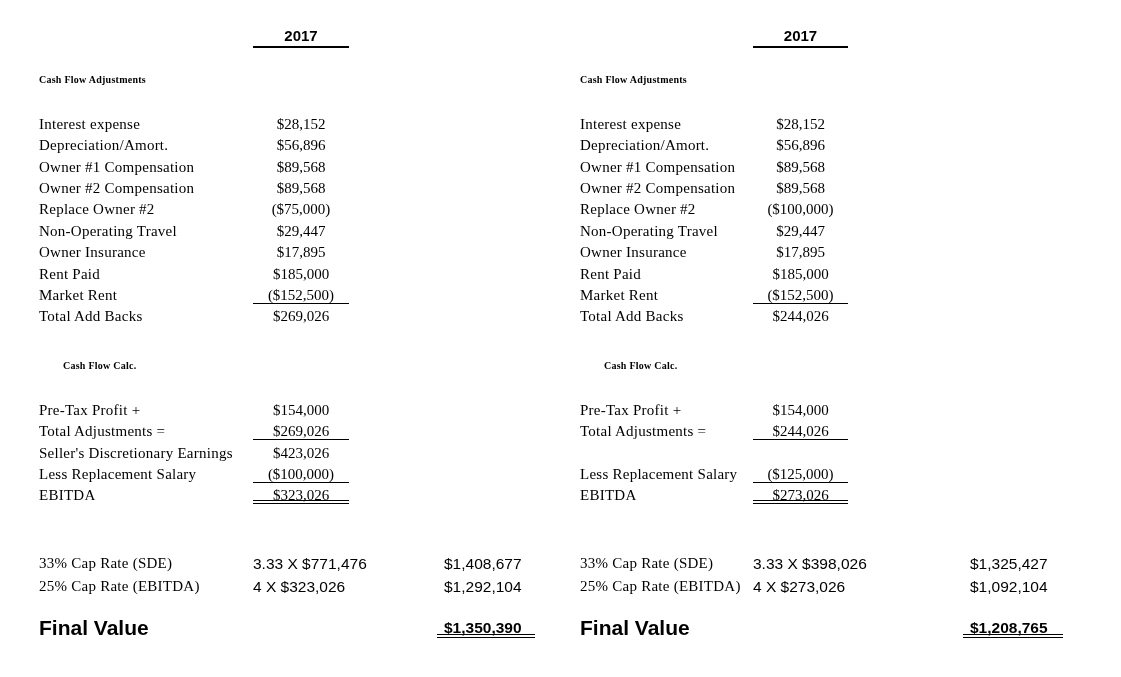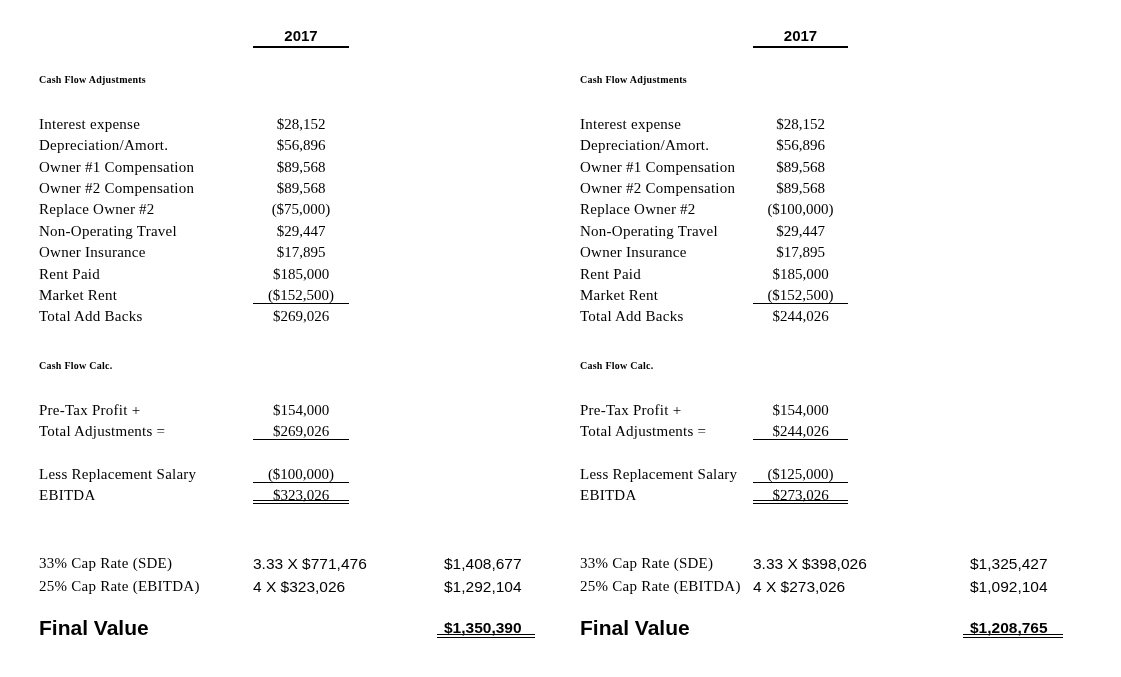--- a/index.html
+++ b/index.html
@@ -24,21 +24,21 @@
     border-bottom:2px solid #000;
     font-family:"Liberation Sans", sans-serif; font-weight:bold; font-size:15px;
   }
 
   .sec-title {
     position:absolute; left:var(--lx); margin:0; white-space:nowrap;
     font-family:"Liberation Serif", serif; font-weight:bold; font-size:10px;
     line-height:20px; letter-spacing:0.25px;
   }
   .t-adj  { top:70px; }
-  .t-calc { top:356px; }
+  .t-calc { top:356px;margin-left:24px; }
 
   .formula {
     position:absolute; left:var(--vx); top:0; white-space:nowrap;
     font-family:"Liberation Sans", sans-serif; font-size:15.5px;
   }
   .result {
     position:absolute; left:var(--rx); width:var(--rw); top:0; bottom:2px;
     padding-left:7px; box-sizing:border-box; white-space:nowrap;
     font-family:"Liberation Sans", sans-serif; font-size:15.5px;
   }
@@ -106,20 +106,24 @@
     <h3 class="sec-title t-calc">Cash Flow Calc.</h3>
 
     <div class="row" style="top:400px">
       <span class="lab">Pre-Tax Profit +</span>
       <span class="val">$154,000</span>
     </div>
     <div class="row" style="top:421px">
       <span class="lab">Total Adjustments =</span>
       <span class="val ul">$269,026</span>
     </div>
+    <div class="row" style="top:443px">
+      <span class="lab">Seller's Discretionary Earnings</span>
+      <span class="val">$423,026</span>
+    </div>
     <div class="row" style="top:464px">
       <span class="lab">Less Replacement Salary</span>
       <span class="val ul">($100,000)</span>
     </div>
     <div class="row" style="top:485px">
       <span class="lab">EBITDA</span>
       <span class="val dl">$323,026</span>
     </div>
 
     <div class="row val-row" style="top:552px">

